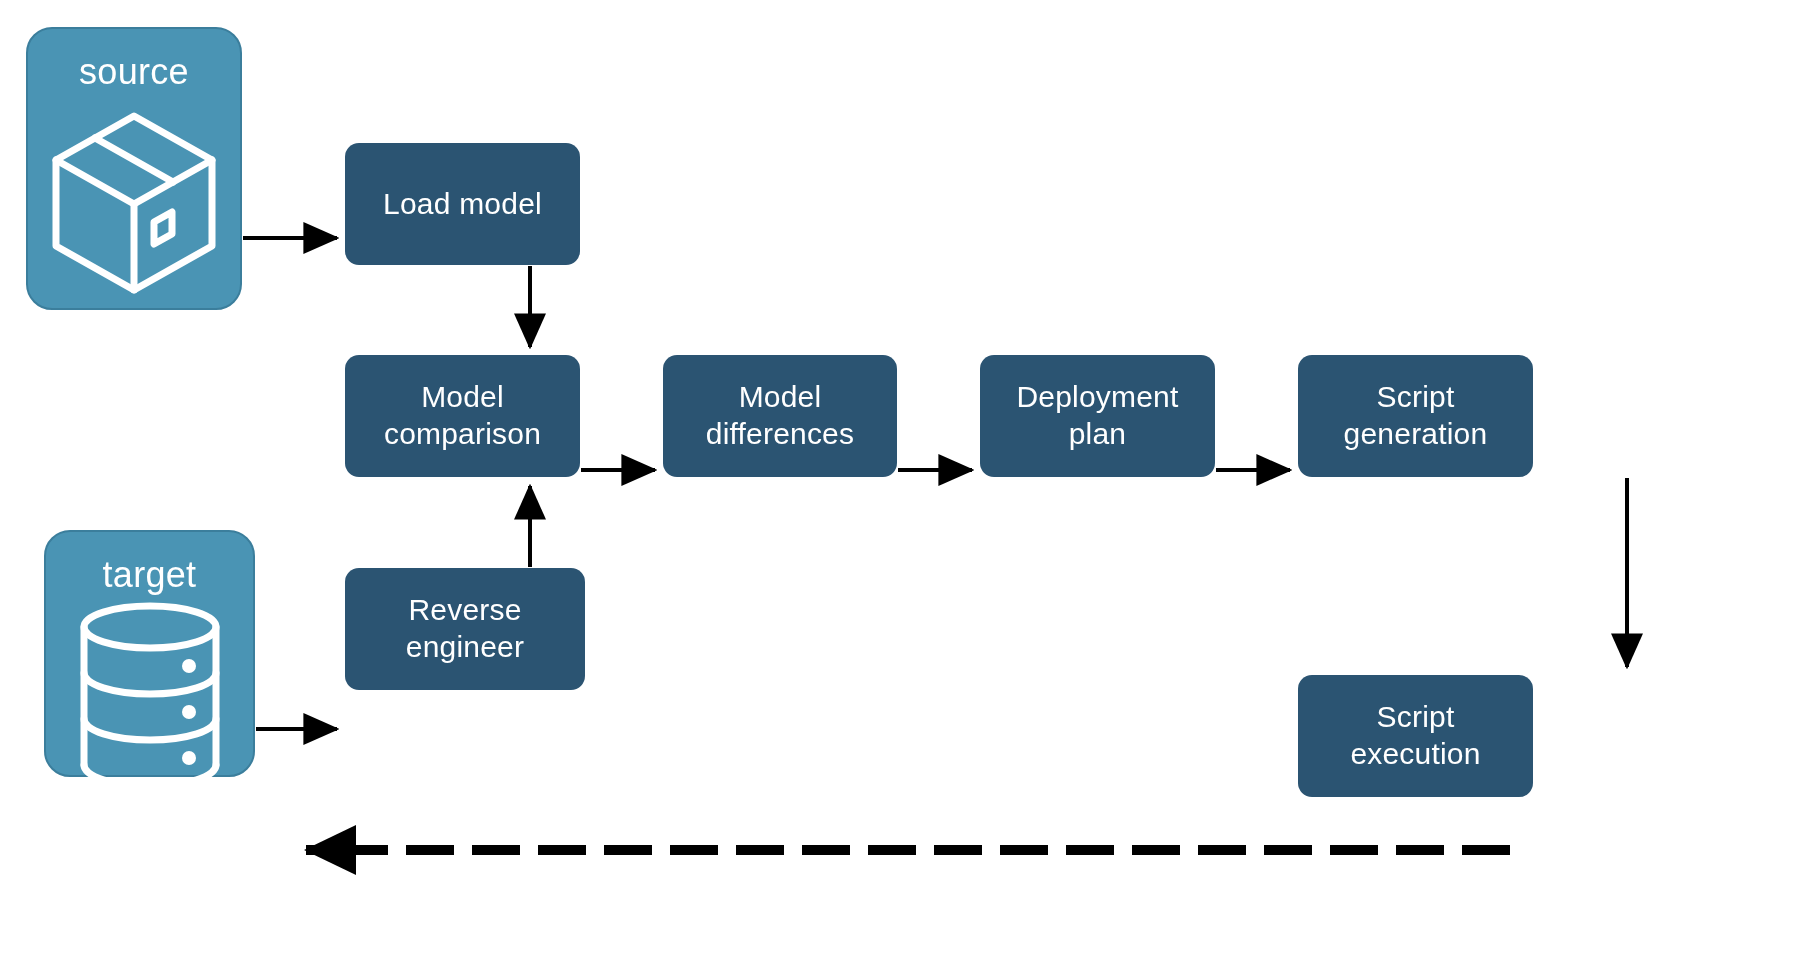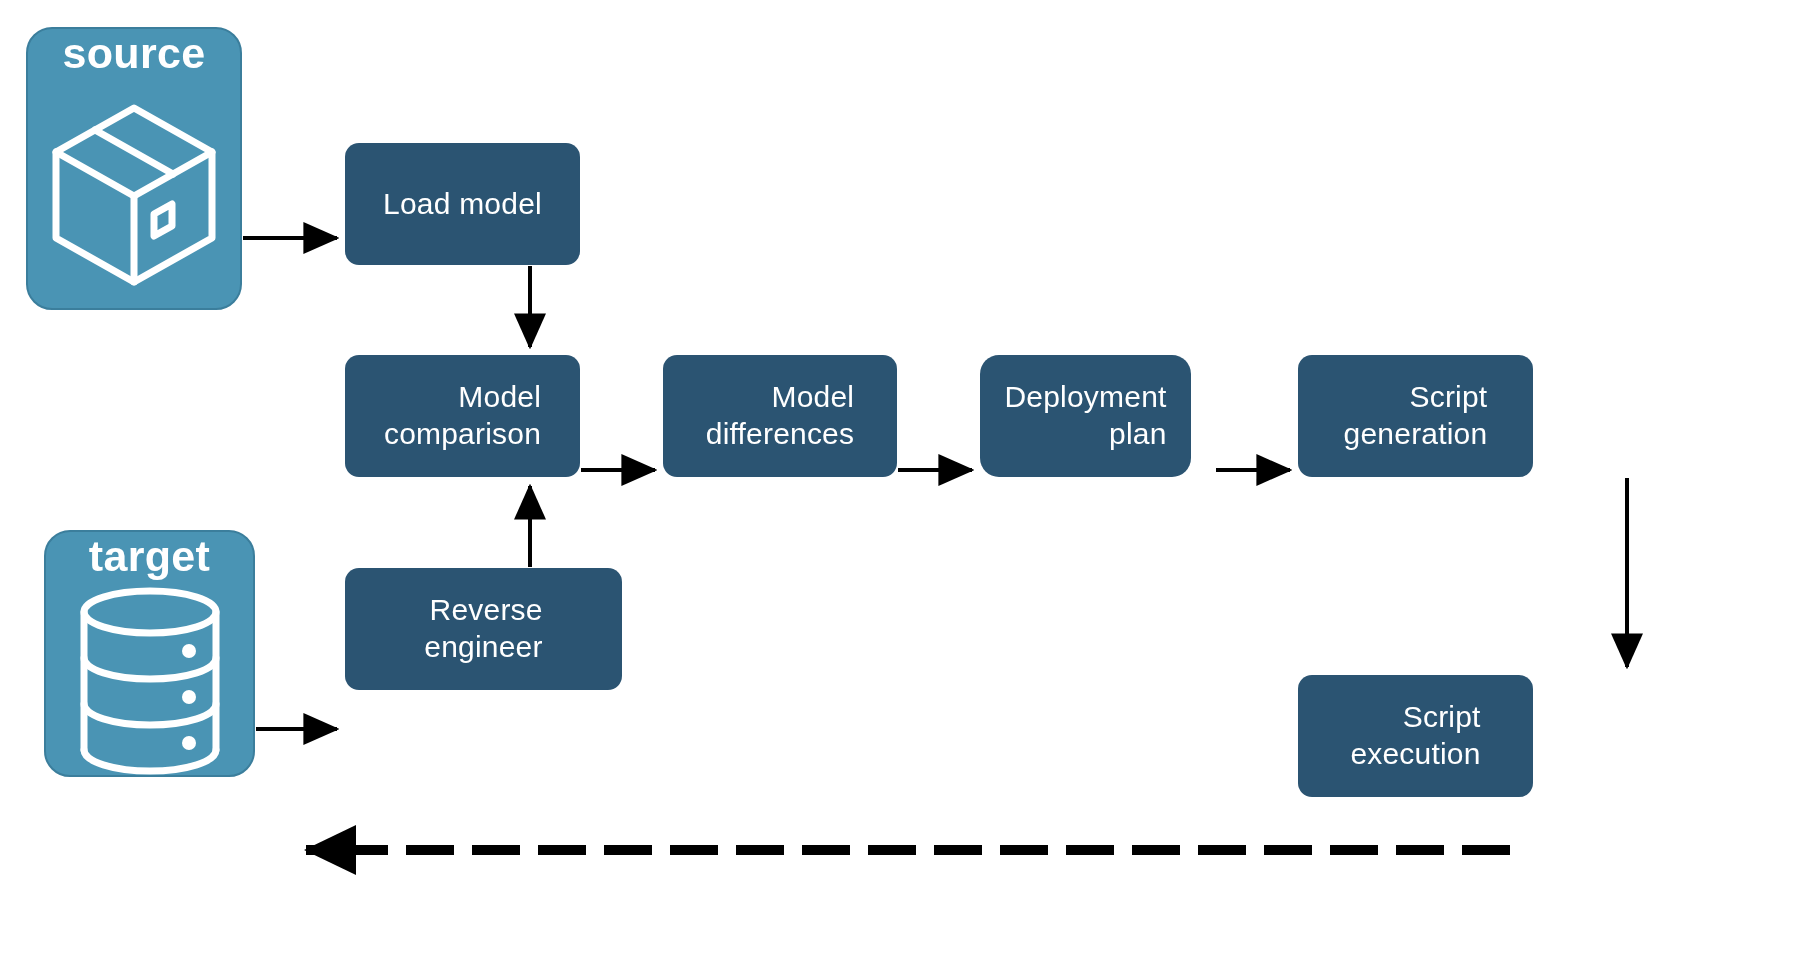--- a/index.html
+++ b/index.html
@@ -38,34 +38,34 @@
     color: #ffffff;
   }
   .proc {
     background: #2b5472;
     border-radius: 14px;
     font-size: 30px;
     line-height: 1.22;
     letter-spacing: 0.2px;
     font-weight: 400;
     padding: 4px 25px;
-    text-align: right;
   }
   .endpoint {
     background: #4a94b4;
     border: 2px solid #3b7e9c;
     border-radius: 26px;
     flex-direction: column;
     justify-content: flex-start;
   }
   .endpoint-label {
-    font-size: 43px;
-    font-weight: bold;
+    font-size: 36px;
+    font-weight: normal;
     color: #ffffff;
     letter-spacing: 0.3px;
+    margin-top: 22px;
     margin-bottom: 4px;
   }
   .endpoint-icon {
     flex: 1;
     display: flex;
     align-items: center;
     justify-content: center;
     width: 100%;
   }
   .proc-label {
@@ -153,31 +153,31 @@
   <div class="node proc" style="left:345px; top:355px; width:235px; height:122px;">
     <span class="proc-label">Model
 comparison</span>
   </div>
 
   <div class="node proc" style="left:663px; top:355px; width:234px; height:122px;">
     <span class="proc-label">Model
 differences</span>
   </div>
 
-  <div class="node proc" style="left:980px; top:355px; width:211px; height:122px;border-radius:19px;">
+  <div class="node proc" style="left:980px; top:355px; width:235px; height:122px;">
     <span class="proc-label">Deployment
 plan</span>
   </div>
 
   <div class="node proc" style="left:1298px; top:355px; width:235px; height:122px;">
     <span class="proc-label">Script
 generation</span>
   </div>
 
-  <div class="node proc" style="left:345px; top:568px; width:277px; height:122px;">
+  <div class="node proc" style="left:345px; top:568px; width:240px; height:122px;">
     <span class="proc-label">Reverse
 engineer</span>
   </div>
 
   <div class="node proc" style="left:1298px; top:675px; width:235px; height:122px;">
     <span class="proc-label">Script
 execution</span>
   </div>
 
 </div>

